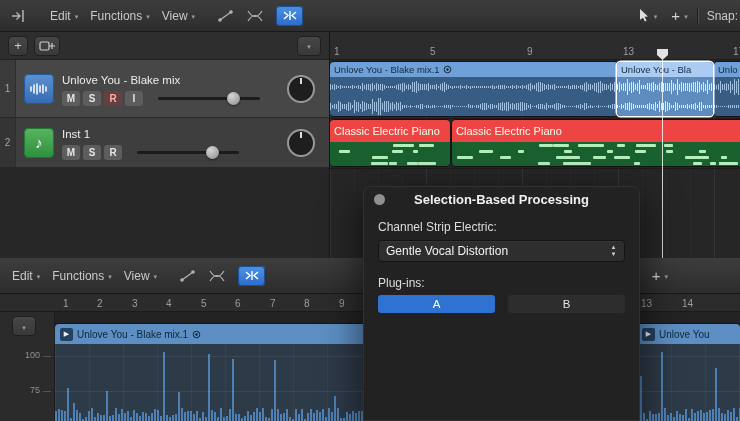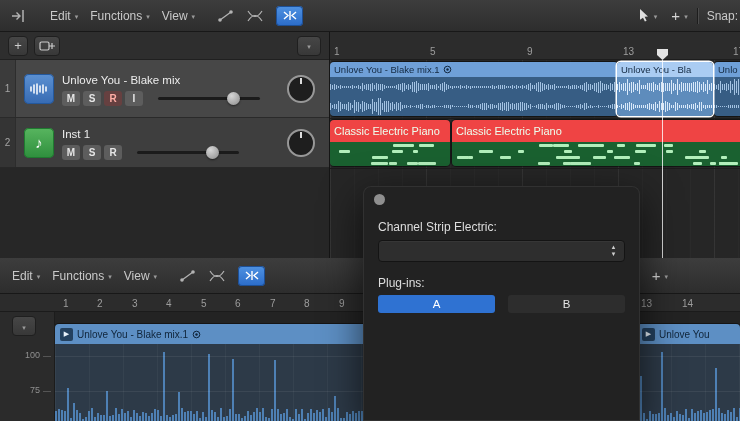--- a/index.html
+++ b/index.html
@@ -1092,24 +1092,26 @@
       </div>
       <div class="hgrid" style="top:44px"></div>
       <div class="hgrid" style="top:79px"></div>
     </div>
   </div>
 </div>
 
 <div class="dialog">
   <div class="dialog-header">
     <span class="dialog-dot"></span>
+    <span class="dialog-title">Selection-Based Processing</span>
   </div>
   <div class="dialog-content">
     <div class="field-label">Channel Strip Electric:</div>
     <div class="select">
+      <span>Gentle Vocal Distortion</span>
       <span class="stepper">
           <span>▲</span>
           <span>▼</span>
         </span>
     </div>
     <div class="field-label plugins-label">Plug-ins:</div>
     <div class="ab-row">
       <div class="ab-tab active">A</div>
       <div class="ab-tab">B</div>
     </div>

